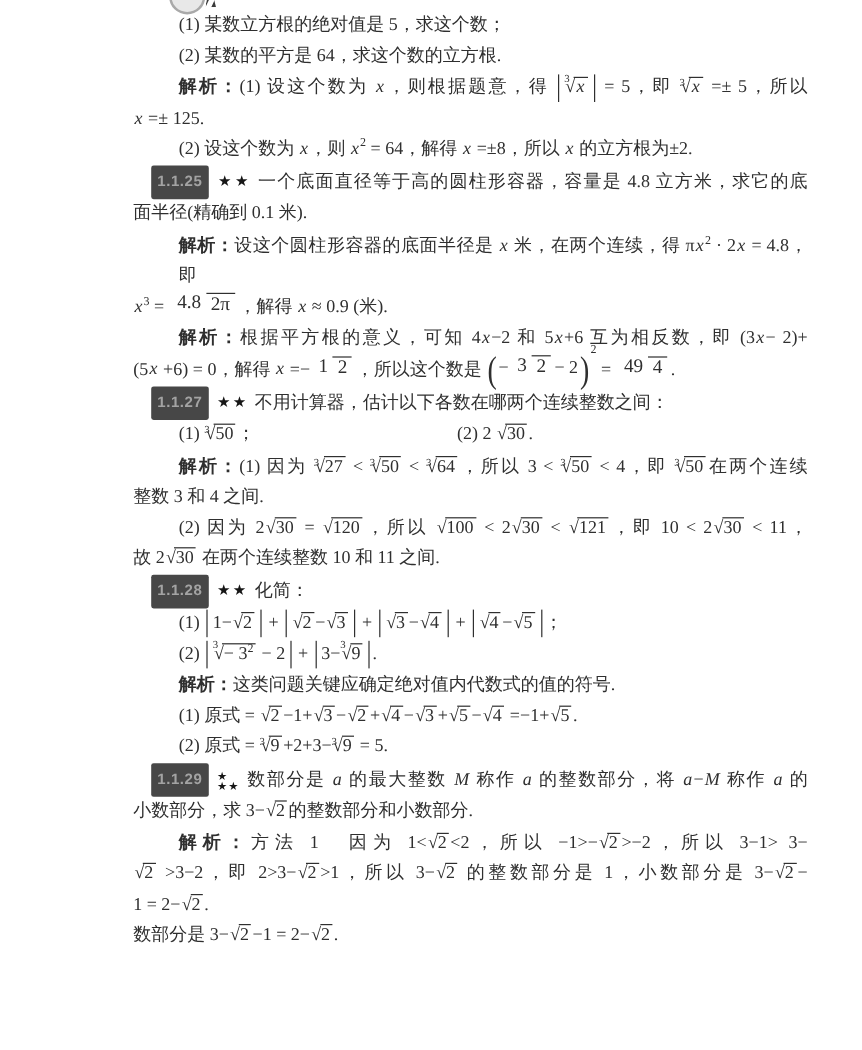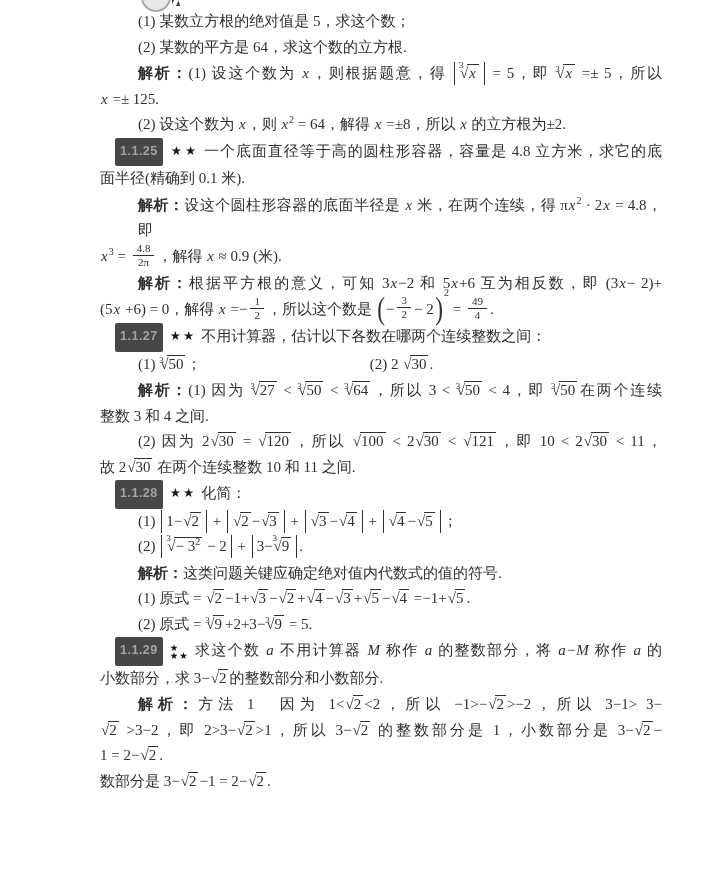--- a/index.html
+++ b/index.html
@@ -13,41 +13,41 @@
   .top-circle{
     position:absolute;left:141px;top:-17px;width:26px;height:25px;border-radius:50%;
     border:2px solid #a9a9a9;background:#e8e8e8;
   }
   .top-glyph{
     position:absolute;left:172px;top:-5px;width:16px;height:11px;background:#3a3a3a;
     clip-path:polygon(0 0,28% 0,55% 100%,30% 100%,45% 35%,15% 35%,0 100%);
     transform:skewX(-8deg);
   }
   .content{
-    position:absolute;left:100px;top:9px;width:562px;
+    position:absolute;left:111px;top:9px;width:562px;
     font-size:15px;text-align:justify;
   }
   .line{line-height:25.5px;min-height:25.5px;white-space:nowrap}
   .ind1{padding-left:38px}
   .indB{padding-left:15px}
   .jfull{text-align:justify;text-align-last:justify;white-space:normal}
   .cols{position:relative}
   .cols .col0{padding-left:38px}
   .cols .col1{position:absolute;left:48%;top:0}
   .bold{font-weight:bold;font-family:"Liberation Sans","DejaVu Sans",sans-serif;font-size:15px}
   i.var{font-family:"Liberation Serif",serif;font-style:italic;padding:0 1px}
   sup{font-size:10px;line-height:0}
   
   .rad{display:inline-block;white-space:nowrap;margin:0 1px}
   .rsign{position:relative;display:inline-block}
   .ridx{position:absolute;top:-4px;left:-1px;font-size:9px;font-style:normal}
   .rbody{display:inline-block;border-top:1.2px solid #2f2f2f;padding:0 2px 0 1px;margin-left:-1px;line-height:1.15}
   
-  .frac{display:inline-flex;flex-direction:column;vertical-align:middle;text-align:center;
-        font-size:11px;line-height:1.15;margin:0 3px;position:relative;top:-2px}
+  .frac{display:inline-flex;flex-direction:row;vertical-align:middle;text-align:center;
+        font-size:16px;line-height:1.15;margin:0 3px;position:relative;top:-2px}
   .frac .num{padding:0 4px}
   .frac .den{padding:0 4px;border-top:1.2px solid #2f2f2f}
   
   .abs{display:inline-block;border-left:1.4px solid #2f2f2f;border-right:1.4px solid #2f2f2f;
        padding:2px 4px;margin:0 2px;line-height:1.25}
   
   .bigp{display:inline-flex;align-items:center;vertical-align:middle;position:relative;top:-1px}
   .bp{font-size:31px;font-weight:300;line-height:.85;transform:scaleX(.75)}
   .bpc{display:inline-flex;align-items:center}
   .bpe{font-size:10px;align-self:flex-start;margin-top:-3px}
@@ -74,21 +74,21 @@
       <div class="line ind1 jfull"><span class="bold">解析：</span><span>(1) 设这个数为 </span><i class="var">x</i><span>，则根据题意，得 </span><span class="abs"><span class="rad"><span class="rsign">√<span class="ridx">3</span></span><span class="rbody"><i class="var">x</i></span></span></span><span> = 5，即 </span><span class="rad"><span class="rsign">√<span class="ridx">3</span></span><span class="rbody"><i class="var">x</i></span></span><span> =± 5，所以</span></div>
       <div class="line"><i class="var">x</i><span> =± 125.</span></div>
       <div class="line ind1"><span>(2) 设这个数为 </span><i class="var">x</i><span>，则 </span><i class="var">x</i><sup>2</sup><span> = 64，解得 </span><i class="var">x</i><span> =±8，所以 </span><i class="var">x</i><span> 的立方根为±2.</span></div>
       <div class="line indB jfull"><span class="badge">1.1.25</span><span class="stars">★★</span><span>一个底面直径等于高的圆柱形容器，容量是 4.8 立方米，求它的底</span></div>
       <div class="line"><span>面半径(精确到 0.1 米).</span></div>
       <div class="line ind1 jfull"><span class="bold">解析：</span><span>设这个圆柱形容器的底面半径是 </span><i class="var">x</i><span> 米，在两个连续，得 π</span><i class="var">x</i><sup>2</sup><span> · 2</span><i class="var">x</i><span> = 4.8，即</span></div>
       <div class="line"><i class="var">x</i><sup>3</sup><span> = </span><span class="frac">
           <span class="num">4.8</span>
           <span class="den">2π</span>
         </span><span>，解得 </span><i class="var">x</i><span> ≈ 0.9 (米).</span></div>
-      <div class="line ind1 jfull"><span class="bold">解析：</span><span>根据平方根的意义，可知 3</span><i class="var">x</i><span>−2 和 5</span><i class="var">x</i><span>+6 互为相反数，即 (3</span><i class="var">x</i><span>− 2)+</span></div>
+      <div class="line ind1 jfull"><span class="bold">解析：</span><span>根据平方根的意义，可知 4</span><i class="var">x</i><span>−2 和 5</span><i class="var">x</i><span>+6 互为相反数，即 (3</span><i class="var">x</i><span>− 2)+</span></div>
       <div class="line"><span>(5</span><i class="var">x</i><span> +6) = 0，解得 </span><i class="var">x</i><span> =−</span><span class="frac">
           <span class="num">1</span>
           <span class="den">2</span>
         </span><span>，所以这个数是 </span><span class="bigp">
           <span class="bp">(</span>
           <span class="bpc">
             <span>− </span>
             <span class="frac">
               <span class="num">3</span>
               <span class="den">2</span>
@@ -106,20 +106,20 @@
       <div class="line ind1 jfull"><span class="bold">解析：</span><span>(1) 因为 </span><span class="rad"><span class="rsign">√<span class="ridx">3</span></span><span class="rbody">27</span></span><span> &lt; </span><span class="rad"><span class="rsign">√<span class="ridx">3</span></span><span class="rbody">50</span></span><span> &lt; </span><span class="rad"><span class="rsign">√<span class="ridx">3</span></span><span class="rbody">64</span></span><span>，所以 3 &lt; </span><span class="rad"><span class="rsign">√<span class="ridx">3</span></span><span class="rbody">50</span></span><span> &lt; 4，即 </span><span class="rad"><span class="rsign">√<span class="ridx">3</span></span><span class="rbody">50</span></span><span>在两个连续</span></div>
       <div class="line"><span>整数 3 和 4 之间.</span></div>
       <div class="line ind1 jfull"><span>(2) 因为 2</span><span class="rad"><span class="rsign">√</span><span class="rbody">30</span></span><span> = </span><span class="rad"><span class="rsign">√</span><span class="rbody">120</span></span><span>，所以 </span><span class="rad"><span class="rsign">√</span><span class="rbody">100</span></span><span> &lt; 2</span><span class="rad"><span class="rsign">√</span><span class="rbody">30</span></span><span> &lt; </span><span class="rad"><span class="rsign">√</span><span class="rbody">121</span></span><span>，即 10 &lt; 2</span><span class="rad"><span class="rsign">√</span><span class="rbody">30</span></span><span> &lt; 11，</span></div>
       <div class="line"><span>故 2</span><span class="rad"><span class="rsign">√</span><span class="rbody">30</span></span><span> 在两个连续整数 10 和 11 之间.</span></div>
       <div class="line indB"><span class="badge">1.1.28</span><span class="stars">★★</span><span>化简：</span></div>
       <div class="line ind1"><span>(1) </span><span class="abs"><span>1−</span><span class="rad"><span class="rsign">√</span><span class="rbody">2</span></span></span><span> + </span><span class="abs"><span class="rad"><span class="rsign">√</span><span class="rbody">2</span></span><span>−</span><span class="rad"><span class="rsign">√</span><span class="rbody">3</span></span></span><span> + </span><span class="abs"><span class="rad"><span class="rsign">√</span><span class="rbody">3</span></span><span>−</span><span class="rad"><span class="rsign">√</span><span class="rbody">4</span></span></span><span> + </span><span class="abs"><span class="rad"><span class="rsign">√</span><span class="rbody">4</span></span><span>−</span><span class="rad"><span class="rsign">√</span><span class="rbody">5</span></span></span><span>；</span></div>
       <div class="line ind1"><span>(2) </span><span class="abs"><span class="rad"><span class="rsign">√<span class="ridx">3</span></span><span class="rbody"><span>− 3</span><sup>2</sup></span></span><span> − 2</span></span><span> + </span><span class="abs"><span>3−</span><span class="rad"><span class="rsign">√<span class="ridx">3</span></span><span class="rbody">9</span></span></span><span>.</span></div>
       <div class="line ind1"><span class="bold">解析：</span><span>这类问题关键应确定绝对值内代数式的值的符号.</span></div>
       <div class="line ind1"><span>(1) 原式 = </span><span class="rad"><span class="rsign">√</span><span class="rbody">2</span></span><span>−1+</span><span class="rad"><span class="rsign">√</span><span class="rbody">3</span></span><span>−</span><span class="rad"><span class="rsign">√</span><span class="rbody">2</span></span><span>+</span><span class="rad"><span class="rsign">√</span><span class="rbody">4</span></span><span>−</span><span class="rad"><span class="rsign">√</span><span class="rbody">3</span></span><span>+</span><span class="rad"><span class="rsign">√</span><span class="rbody">5</span></span><span>−</span><span class="rad"><span class="rsign">√</span><span class="rbody">4</span></span><span> =−1+</span><span class="rad"><span class="rsign">√</span><span class="rbody">5</span></span><span>.</span></div>
       <div class="line ind1"><span>(2) 原式 = </span><span class="rad"><span class="rsign">√<span class="ridx">3</span></span><span class="rbody">9</span></span><span>+2+3−</span><span class="rad"><span class="rsign">√<span class="ridx">3</span></span><span class="rbody">9</span></span><span> = 5.</span></div>
-      <div class="line indB jfull"><span class="badge">1.1.29</span><span class="stars3"><div>★</div><div>★★</div></span><span>求这个数 </span><i class="var">a</i><span> 不用计算器 </span><i class="var">M</i><span> 称作 </span><i class="var">a</i><span> 的整数部分，将 </span><i class="var">a</i><span>−</span><i class="var">M</i><span> 称作 </span><i class="var">a</i><span> 的</span></div>
+      <div class="line indB jfull"><span class="badge">1.1.29</span><span class="stars3"><div>★</div><div>★★</div></span><span>数部分是 </span><i class="var">a</i><span> 的最大整数 </span><i class="var">M</i><span> 称作 </span><i class="var">a</i><span> 的整数部分，将 </span><i class="var">a</i><span>−</span><i class="var">M</i><span> 称作 </span><i class="var">a</i><span> 的</span></div>
       <div class="line"><span>小数部分，求 3−</span><span class="rad"><span class="rsign">√</span><span class="rbody">2</span></span><span>的整数部分和小数部分.</span></div>
       <div class="line ind1 jfull"><span class="bold">解析：</span><span>方法 1　因为 1&lt;</span><span class="rad"><span class="rsign">√</span><span class="rbody">2</span></span><span>&lt;2，所以 −1&gt;−</span><span class="rad"><span class="rsign">√</span><span class="rbody">2</span></span><span>&gt;−2，所以 3−1&gt; 3−</span></div>
       <div class="line jfull"><span class="rad"><span class="rsign">√</span><span class="rbody">2</span></span><span> &gt;3−2，即 2&gt;3−</span><span class="rad"><span class="rsign">√</span><span class="rbody">2</span></span><span>&gt;1，所以 3−</span><span class="rad"><span class="rsign">√</span><span class="rbody">2</span></span><span> 的整数部分是 1，小数部分是 3−</span><span class="rad"><span class="rsign">√</span><span class="rbody">2</span></span><span>−</span></div>
       <div class="line"><span>1 = 2−</span><span class="rad"><span class="rsign">√</span><span class="rbody">2</span></span><span>.</span></div>
       <div class="line"><span>数部分是 3−</span><span class="rad"><span class="rsign">√</span><span class="rbody">2</span></span><span>−1 = 2−</span><span class="rad"><span class="rsign">√</span><span class="rbody">2</span></span><span>.</span></div>
     </div>
 </div>
 
 </body></html>

